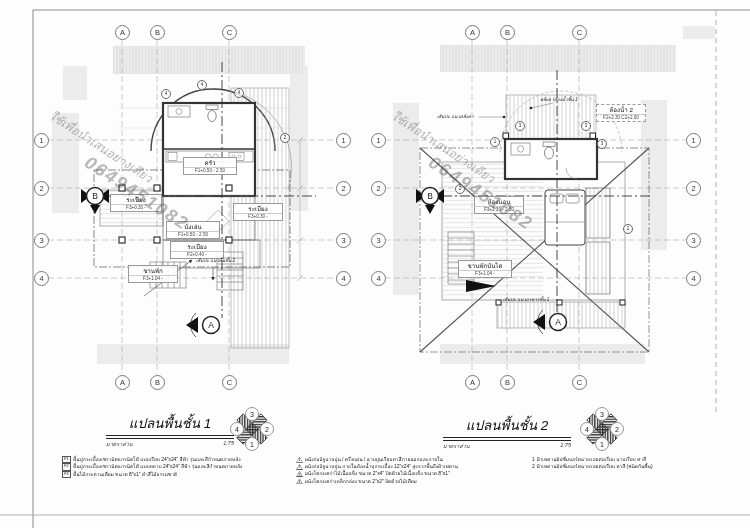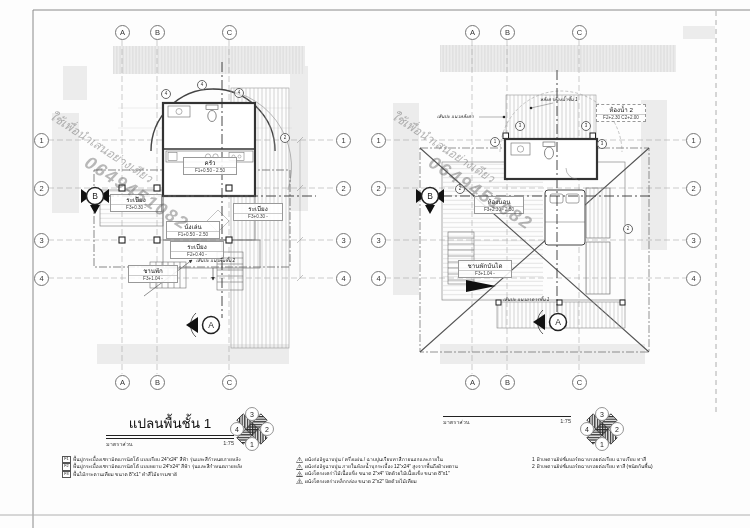--- a/index.html
+++ b/index.html
@@ -14,21 +14,21 @@
   .rlbl.dashed{border-style:dashed;}
   .rname{font-size:6.2px;line-height:7px;color:#111;}
   .rlvl{font-size:4.6px;line-height:5.5px;color:#444;border-top:0.5px solid #ccc;margin-top:0.5px;}
   .ann{position:absolute;font-size:4.6px;color:#222;white-space:nowrap;font-style:italic;}
   .kn{position:absolute;width:8px;height:8px;border:0.6px solid #666;border-radius:50%;
       background:rgba(255,255,255,0.8);font-size:4.5px;line-height:8px;text-align:center;color:#333;}
   .wm{position:absolute;transform:rotate(33deg);transform-origin:left top;white-space:nowrap;
       color:rgba(90,90,90,0.45);font-style:italic;}
   .wm.small{font-size:12px;}
   .wm.big{font-size:18px;font-weight:bold;letter-spacing:2px;color:rgba(80,80,80,0.4);}
-  .ptitle{position:absolute;}
+  .ptitle{position:absolute;font-style:italic;}
   .tmain{font-size:13.5px;color:#111;text-align:center;border-bottom:1.2px solid #222;padding-bottom:1px;}
   .tsub{border-top:1px solid #222;margin-top:1.5px;display:flex;justify-content:space-between;
         font-size:5.5px;color:#333;padding-top:1px;}
   .notes{position:absolute;font-size:4.9px;line-height:7.2px;color:#111;}
   .nrow{white-space:nowrap;}
   .notes.wrap .nrow{white-space:normal;}
   .nkey{display:inline-block;min-width:7px;height:5.4px;line-height:5.4px;border:0.5px solid #555;
         font-size:3.8px;text-align:center;margin-right:2px;vertical-align:middle;background:#fff;}
   .tri-key{position:relative;display:inline-block;width:7px;height:6px;margin-right:2px;vertical-align:middle;}
   .tri-key::before{content:"";position:absolute;inset:0;clip-path:polygon(50% 0,100% 100%,0 100%);background:#555;}
@@ -324,20 +324,21 @@
 <div class="wm big" style="left:436px;top:152px">0649451082</div>
 
 <div class="ptitle" style="left:106px;top:412px;width:128px">
   <div class="tmain">แปลนพื้นชั้น 1</div>
   <div class="tsub">
     <span>มาตราส่วน</span>
     <span>1:75</span>
   </div>
 </div>
 <div class="ptitle" style="left:443px;top:414px;width:128px">
+  <div class="tmain">แปลนพื้นชั้น 2</div>
   <div class="tsub">
     <span>มาตราส่วน</span>
     <span>1:75</span>
   </div>
 </div>
 
 <div class="notes" style="left:62px;top:456px;width:232px">
   <div class="nrow"><span class="nkey">F1</span><span>พื้นปูกระเบื้องเซรามิคแกรนิตโต้ แบบเรียบ 24"x24" สีฟ้า รุ่นและสีกำหนดภายหลัง</span></div>
   <div class="nrow"><span class="nkey">F2</span><span>พื้นปูกระเบื้องเซรามิคแกรนิตโต้ แบบหยาบ 24"x24" สีฟ้า รุ่นและสีกำหนดภายหลัง</span></div>
   <div class="nrow"><span class="nkey">F3</span><span>พื้นไม้กระดานเทียม ขนาด 8"x1" ทำสีไม้ธรรมชาติ</span></div>

